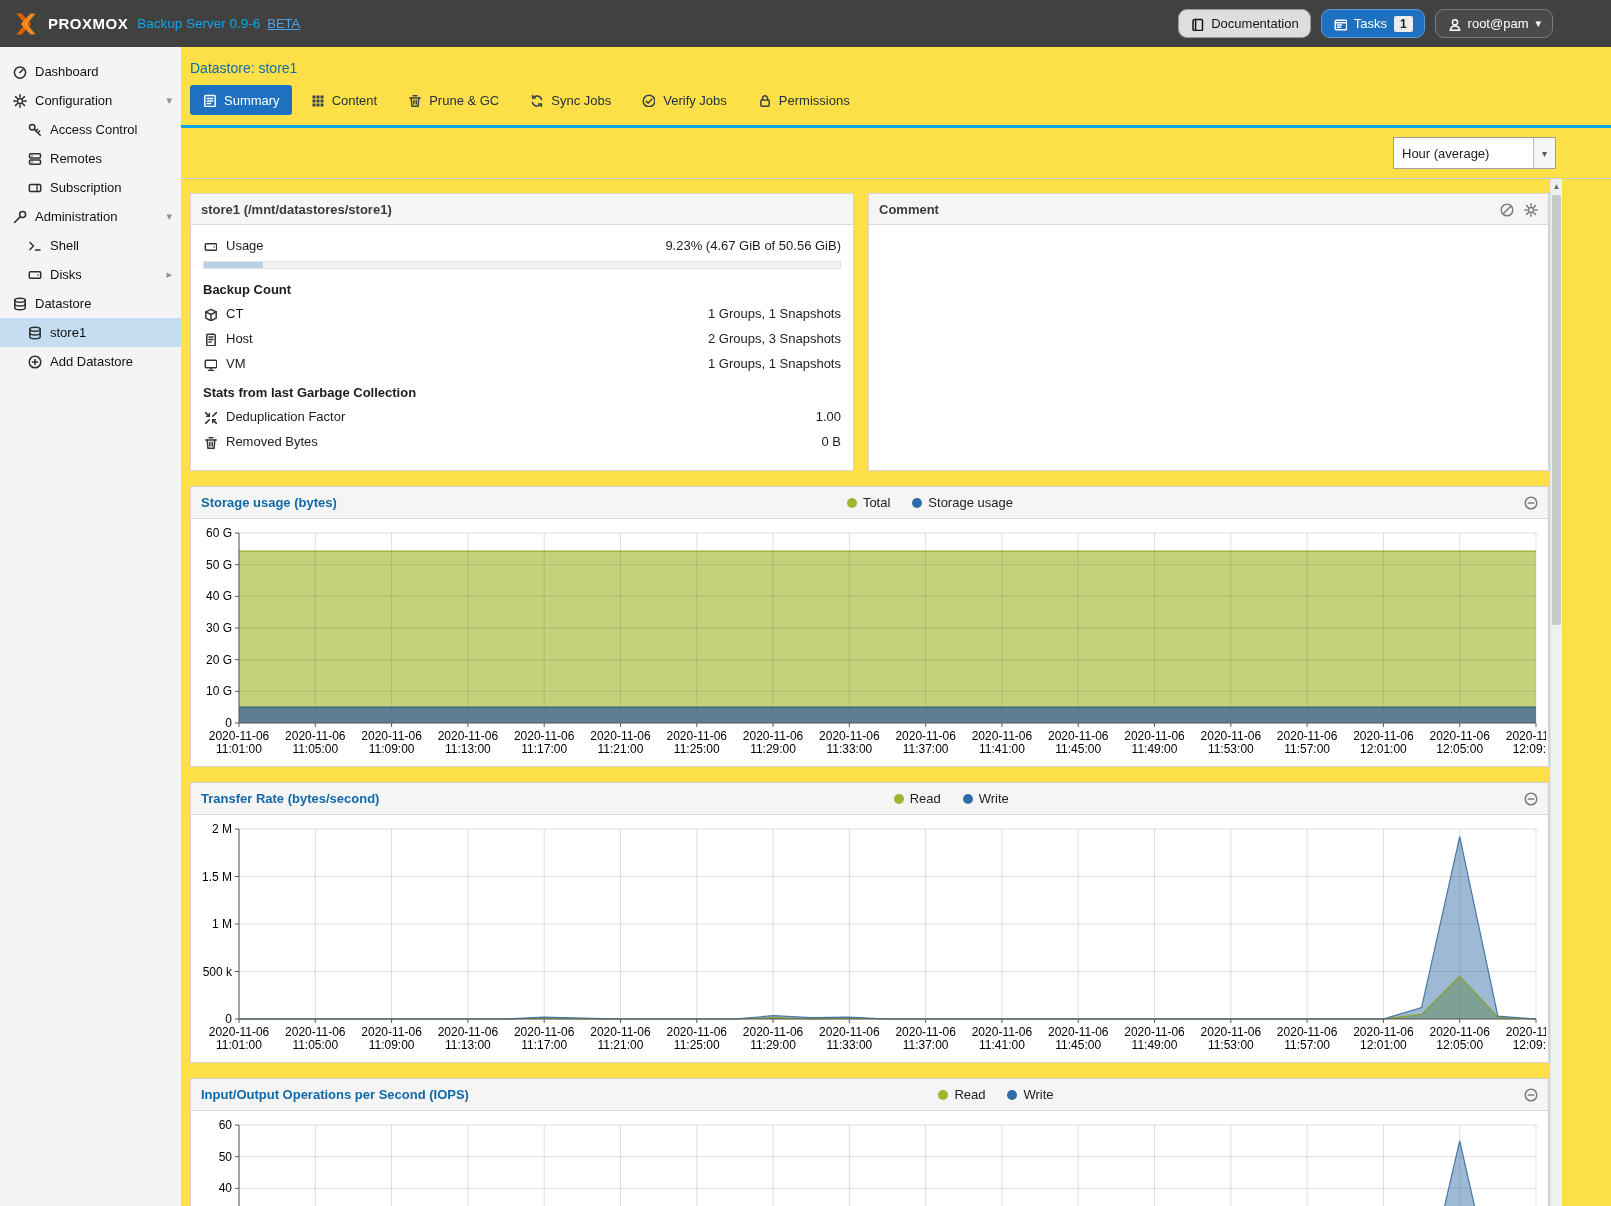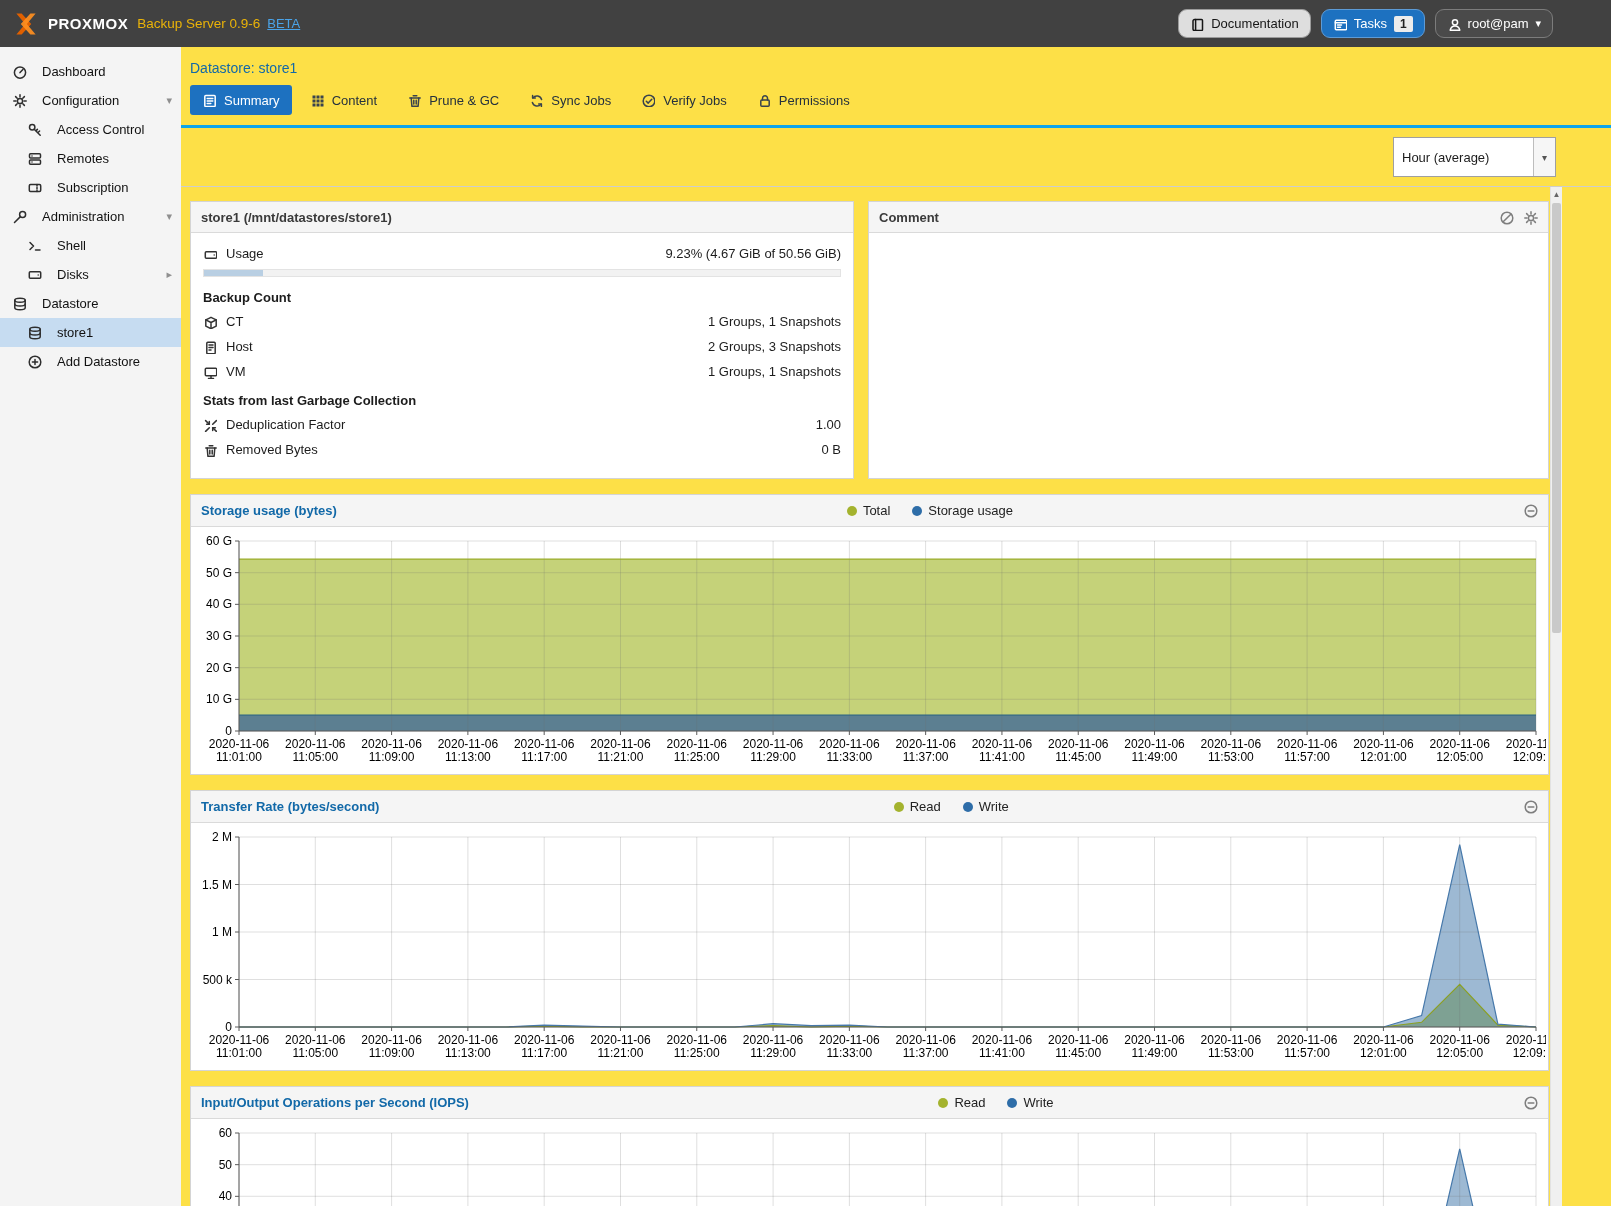--- a/index.html
+++ b/index.html
@@ -5,50 +5,50 @@
 *{box-sizing:border-box;margin:0;padding:0}
 html,body{width:1611px;height:1206px;overflow:hidden;background:#fff;
   font-family:"Liberation Sans",sans-serif;font-size:13px;color:#1c1c1c}
 .icdef{position:absolute;width:0;height:0;overflow:hidden}
 .ic{width:14px;height:14px;display:block;fill:none;stroke:currentColor;stroke-width:1.5;
   stroke-linecap:round;stroke-linejoin:round}
 
 .topbar{height:47px;background:#414141;display:flex;align-items:center;padding:0 58px 0 12px}
 .logo{display:flex;align-items:center;gap:8px}
 .brand{color:#fff;font-weight:bold;font-size:15px;letter-spacing:.5px}
-.product{color:#eab308;font-size:13.5px;margin-left:9px}
+.product{color:#0ea5e9;font-size:13.5px;margin-left:9px}
 .beta{color:#4aa3e8;text-decoration:underline;margin-left:7px;cursor:pointer}
 .top-actions{margin-left:auto;display:flex;gap:10px;align-items:center}
 .tbtn{display:flex;align-items:center;gap:7px;height:29px;padding:0 11px;border-radius:9px;
   font-size:13px;cursor:pointer;border:1px solid transparent;white-space:nowrap}
 .tbtn.doc{background:#dedede;color:#161616;border-color:#9b9b9b}
 .tbtn.tasks{background:#1d71c0;color:#fff;border-color:#5d9bd6}
 .badge{background:#ececec;color:#222;border-radius:2px;padding:1px 6px;font-size:12px;font-weight:bold}
 .tbtn.user{background:#4a4a4a;color:#fff;border-color:#7c7c7c}
 .caret{font-size:11px;color:inherit;line-height:1}
 
 .shell{display:flex;height:1159px}
 .sidebar{width:181px;background:#f4f4f4;padding-top:10px;flex:none}
-.side-item{display:flex;align-items:center;height:29px;padding:0 9px 0 12px;gap:15px;cursor:pointer;color:#111}
+.side-item{display:flex;align-items:center;height:29px;padding:0 9px 0 12px;gap:8px;cursor:pointer;color:#111}
 .side-item .ic{color:#2e2e2e;width:15px;height:15px;flex:none}
 .side-item.lvl1{padding-left:27px}
 .side-item.sel{background:#c6dcf1}
 .expander{margin-left:auto;color:#8f8f8f;font-size:11px;line-height:1}
 
 .main{flex:1;display:flex;flex-direction:column;min-width:0;background:#fde047;position:relative}
 .page-head{padding:13px 16px 9px 9px}
 .page-title{color:#1269a8;font-size:14px}
 .tabbar{display:flex;gap:6px;padding:0 16px 10px 9px;border-bottom:3px solid #0ea5e9}
 .tab{display:flex;align-items:center;gap:8px;height:30px;padding:0 12px;border-radius:3px;
   color:#25313d;cursor:pointer}
 .tab .ic{color:#39434d}
 .tab.active{background:#1d71c0;color:#fff}
 .tab.active .ic{color:#fff}
 .toolbar{display:flex;justify-content:flex-end;padding:9px 55px 9px 9px;border-bottom:1px solid #cdcdcd}
-.combo{width:163px;height:40px;border:1px solid #9f9f9f;background:#fff;display:flex;align-items:center;cursor:pointer}
+.combo{width:163px;height:32px;border:1px solid #9f9f9f;background:#fff;display:flex;align-items:center;cursor:pointer}
 .combo-text{flex:1;padding:0 8px}
 .combo-trigger{width:22px;align-self:stretch;border-left:1px solid #bdbdbd;background:#f6f6f6;
   display:flex;align-items:center;justify-content:center;color:#555;font-size:10px}
 .content{flex:1;overflow:hidden;padding:14px 62px 0 9px;position:relative}
 .vscroll{position:absolute;right:49px;top:0;bottom:0;width:12px;background:#f0f0f0;border-left:1px solid #e2e2e2}
 .vscroll-up{height:14px;display:flex;align-items:center;justify-content:center;font-size:8px;color:#666;cursor:pointer}
 .vscroll-thumb{position:absolute;top:16px;left:1px;right:1px;height:430px;background:#c9c9c9;border-radius:2px;cursor:pointer}
 
 .row2{display:flex;gap:14px;margin-bottom:15px}
 .panel{border:1px solid #d4d4d4;background:#fff}

